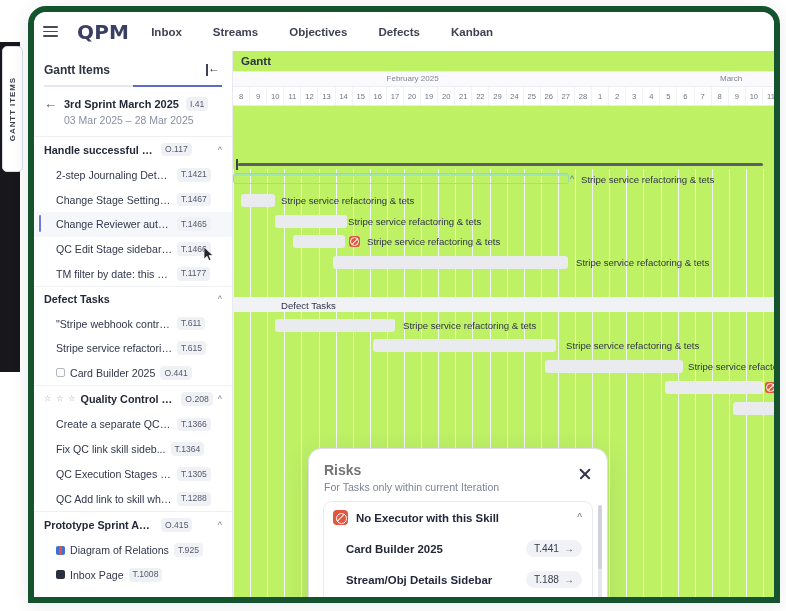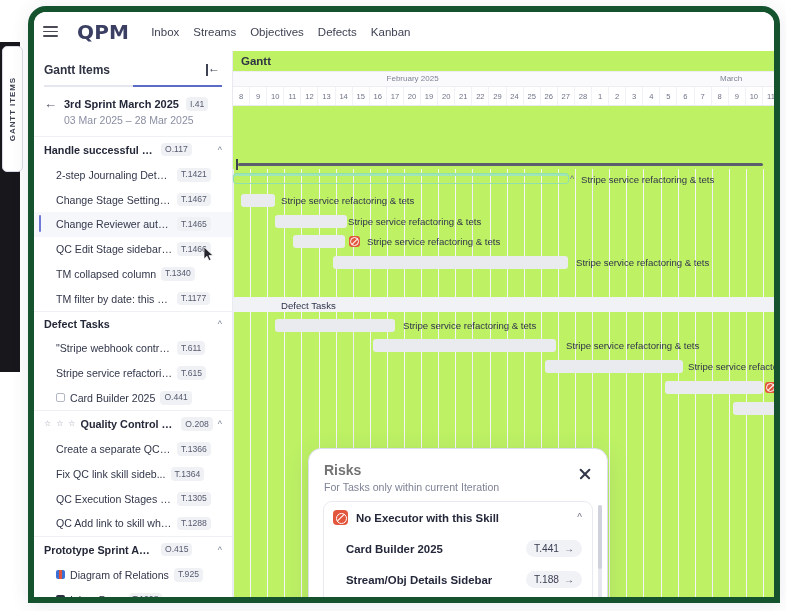--- a/index.html
+++ b/index.html
@@ -18,21 +18,21 @@
 
   
   .topbar{ height:39px; display:flex; align-items:center; padding-left:9px;
     background:#fff; }
   .burger{ width:22px; height:22px; display:flex; flex-direction:column;
     justify-content:center; gap:3px; margin-right:12px; cursor:pointer; }
   .burger i{ display:block; height:1.6px; background:#4a4a55; border-radius:2px; }
   .burger i:nth-child(1){width:15px} .burger i:nth-child(2){width:15px} .burger i:nth-child(3){width:15px}
   .logo{ font-size:20px; font-weight:700; letter-spacing:.2px; color:#3b3f63;
     margin-right:22px; font-family:"DejaVu Sans", sans-serif; }
-  .nav{ display:flex; gap:14px; }
+  .nav{ display:flex; gap:31px;font-weight:bold; }
   .nav a{ font-size:11.5px; color:#3f4254; text-decoration:none; cursor:pointer; }
 
   
   .body{ display:flex; height:558px; }
 
   
   .vtab-strip{ position:absolute; left:0; top:42px; width:20px; height:330px;
     background:#17171c; }
   .vtab{ position:absolute; left:2px; top:46px; width:21px; height:126px;
     background:#fff; border:1px solid #d9dbe6; border-radius:5px;
@@ -230,24 +230,20 @@
               <span class="ititle">Change Stage Settings confir...</span>
               <span class="badge">T.1467</span>
             </div>
             <div class="item sel">
               <span class="ititle">Change Reviewer auto assign...</span>
               <span class="badge">T.1465</span>
             </div>
             <div class="item">
               <span class="ititle">QC Edit Stage sidebar toolti...</span>
               <span class="badge">T.1466</span>
-            </div>
-            <div class="item">
-              <span class="ititle">TM collapsed column</span>
-              <span class="badge">T.1340</span>
             </div>
             <div class="item">
               <span class="ititle">TM filter by date: this week, l...</span>
               <span class="badge">T.1177</span>
             </div>
             <div class="grp">
               <span class="gtitle">Defect Tasks</span>
               <span class="caret">^</span>
             </div>
             <div class="item">

